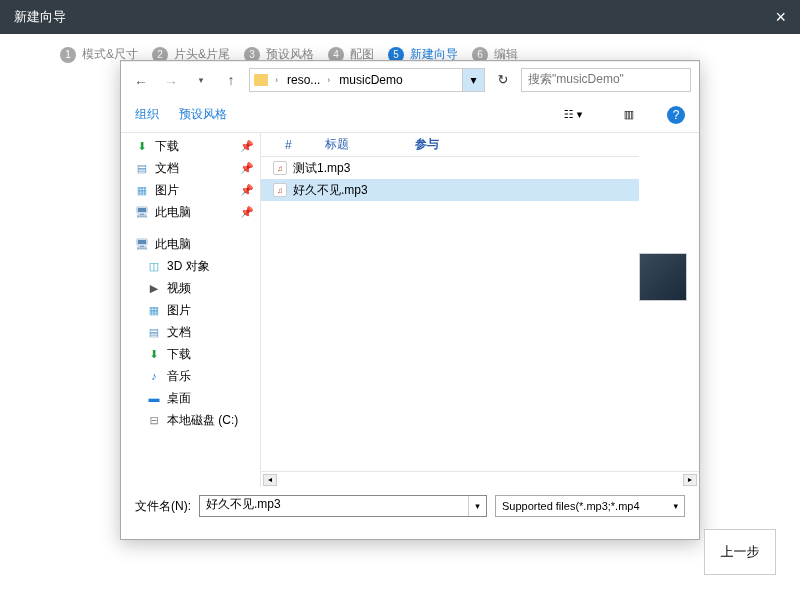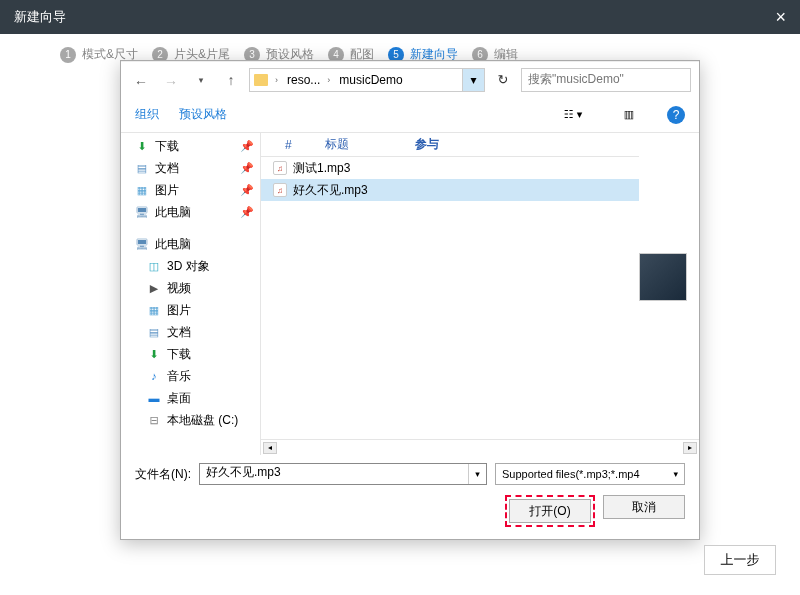--- a/index.html
+++ b/index.html
@@ -8,21 +8,21 @@
 .wizard-header { background: #333d45; color: #fff; height: 34px; display: flex; align-items: center; justify-content: space-between; padding: 0 14px; font-size: 13px; }
 .wizard-close { font-size: 18px; cursor: pointer; }
 
 .stepper { display: flex; align-items: center; gap: 14px; padding: 12px 60px; font-size: 12px; color: #888; background: #fff; }
 .step { display: flex; align-items: center; gap: 6px; }
 .step-circle { width: 16px; height: 16px; border-radius: 50%; background: #a8a8a8; color: #fff; font-size: 10px; display: flex; align-items: center; justify-content: center; }
 .step.active .step-circle { background: #1e7dd8; }
 .step.active { color: #1e7dd8; }
 
 .wizard-footer { position: absolute; bottom: 20px; right: 24px; display: flex; gap: 12px; }
-.btn { height: 30px; min-width: 72px; border: 1px solid #ccc; background: #fff; font-size: 13px; cursor: pointer; display: flex; align-items: center; justify-content: center; padding: 0 2px; }
+.btn { height: 46px; min-width: 72px; border: 1px solid #ccc; background: #fff; font-size: 13px; cursor: pointer; display: flex; align-items: center; justify-content: center; padding: 0 2px; }
 .btn.primary { background: #1e7dd8; color: #fff; border-color: #1e7dd8; }
 
 .dialog { position: absolute; left: 120px; top: 60px; width: 580px; height: 480px; background: #fff; border: 1px solid #aaa; box-shadow: 0 4px 18px rgba(0,0,0,0.25); display: flex; flex-direction: column; }
 .dlg-title { height: 30px; display: flex; align-items: center; padding: 0 8px; font-size: 12px; }
 .dlg-title .logo { width: 16px; height: 16px; background: #2a2a2a; color: #fff; font-size: 9px; display: flex; align-items: center; justify-content: center; border-radius: 2px; margin-right: 6px; }
 .dlg-title .spacer { flex: 1; }
 .dlg-title .x { font-size: 14px; cursor: pointer; padding: 0 4px; }
 
 .dlg-nav { height: 36px; display: flex; align-items: center; padding: 0 8px; gap: 6px; border-top: 1px solid #eee; }
 .nav-arrow { width: 24px; height: 24px; display: flex; align-items: center; justify-content: center; color: #555; cursor: pointer; font-size: 14px; }
@@ -239,24 +239,18 @@
       <span class="fn-label">文件名(N):</span>
       <div class="fn-input">
         <span>好久不见.mp3</span>
         <span class="dd">▾</span>
       </div>
       <div class="filter">
         <span>Supported files(*.mp3;*.mp4</span>
           <span class="dd">▾</span>
       </div>
     </div>
-    <div class="btn-row">
-      <span class="highlight-box">
-        <button class="dlg-btn">打开(O)</button>
-      </span>
-      <button class="dlg-btn">取消</button>
-    </div>
   </div>
 </div>
 
 <div class="wizard-footer">
   <button class="btn">上一步</button>
 </div>
 
 </body></html>

